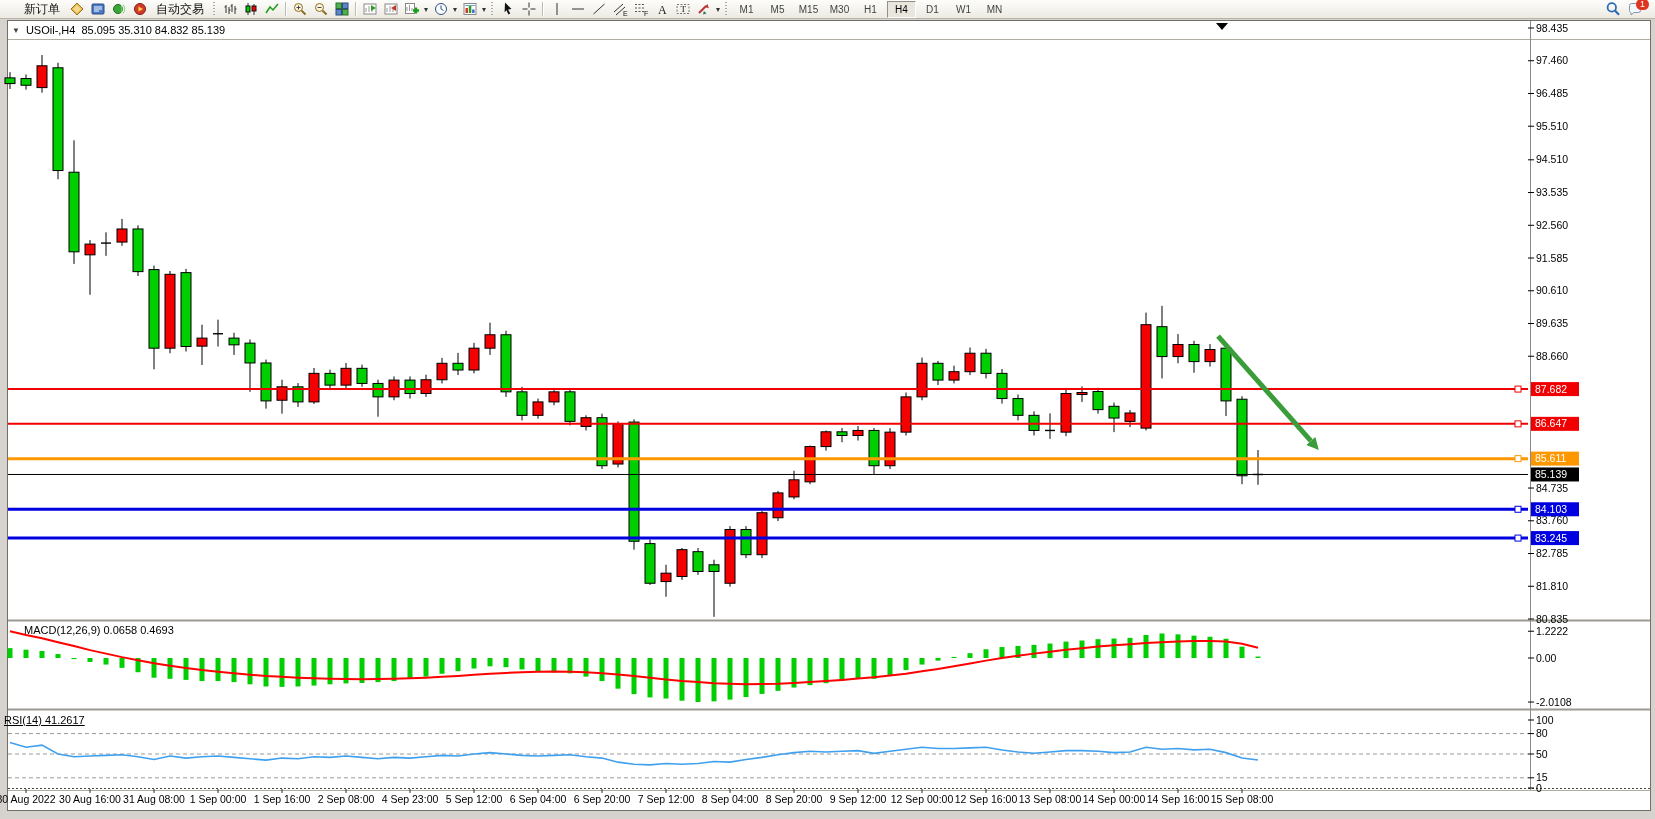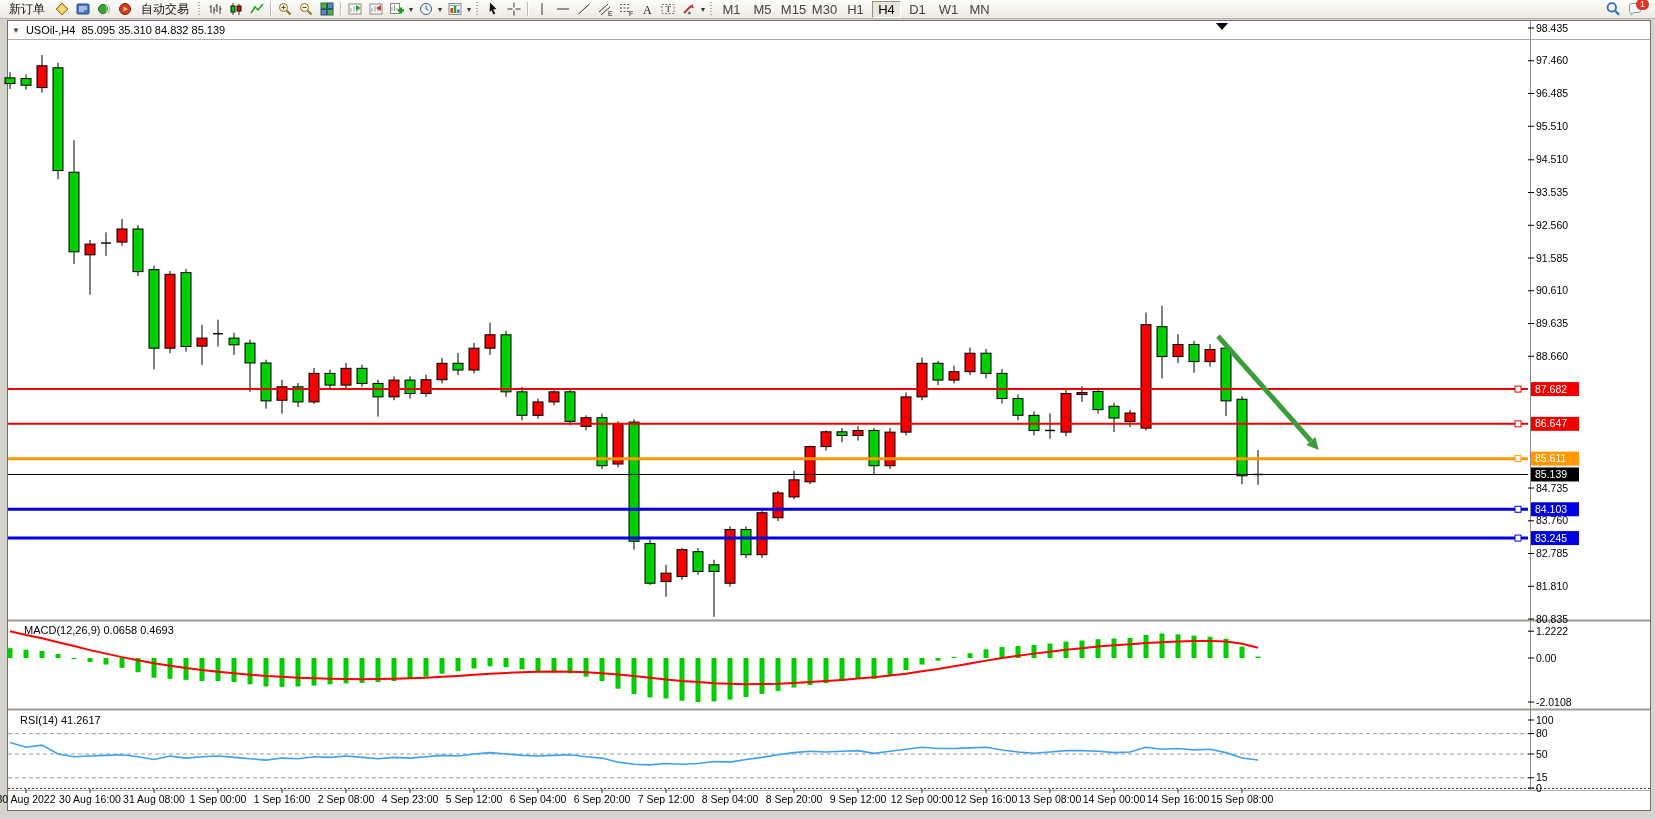--- a/index.html
+++ b/index.html
@@ -1,29 +1,29 @@
 <!DOCTYPE html>
 <html><head>
 <meta charset="utf-8">
 <style>
   html,body{margin:0;padding:0;width:1655px;height:819px;overflow:hidden;
     background:#d6d3ce;font-family:"Liberation Sans",sans-serif;}
   
   .toolbar{position:absolute;left:0;top:0;width:1655px;height:19px;
     background:linear-gradient(#fdfdfb,#edeae2);border-bottom:1px solid #b8b4aa;
-    display:flex;align-items:center;padding-left:3px;box-sizing:border-box;z-index:10;}
+    display:flex;align-items:center;padding-left:18px;box-sizing:border-box;z-index:10;}
   .tb-text{font-size:12px;color:#111;padding:0 6px;white-space:nowrap;cursor:default;}
   .tb-icon{width:21px;height:17px;display:inline-flex;align-items:center;justify-content:center;}
   .tb-icon svg{display:block;}
   .caret{font-size:8px;color:#333;width:8px;text-align:center;}
   .sep{width:1px;height:14px;background:#c1bcb1;margin:0 3px;box-shadow:1px 0 0 #fff;}
   .grip{width:5px;height:14px;margin:0 2px;
     background-image:repeating-linear-gradient(#aaa 0 1px,transparent 1px 3px);
     background-size:2px 100%;background-repeat:no-repeat;background-position:1px 0;}
-  .tf{min-width:27px;height:15px;line-height:15px;text-align:center;font-size:13px;
+  .tf{min-width:27px;height:15px;line-height:15px;text-align:center;font-size:10px;
     color:#444;border:1px solid transparent;margin:4px 1px;}
   .tf.active{background:#e9e6dd;border-color:#938f84 #fff #fff #938f84;color:#000;}
   .tb-right{margin-left:auto;display:flex;align-items:center;margin-right:8px;}
   .chat-wrap{position:relative;width:24px;height:17px;display:inline-flex;align-items:center;justify-content:center;}
   .chat-badge{position:absolute;right:-2px;top:-2px;min-width:11px;height:11px;border-radius:6px;
     background:#e03423;color:#fff;font-size:9px;line-height:11px;text-align:center;padding:0 1px;}
   
   #chart-svg{position:absolute;left:0;top:0;z-index:1;}
   .overlay-label{position:absolute;z-index:5;font-size:11px;color:#000;white-space:pre;}
   #title-strip{left:12px;top:24px;display:flex;align-items:center;gap:6px;}
@@ -615,13 +615,13 @@
     </g>
   </svg>
 
 <div class="overlay-label" id="title-strip">
   <span class="tri">▼</span>
   <span>USOil-,H4</span>
   <span>85.095 35.310 84.832 85.139</span>
 </div>
 
 <div class="overlay-label" style="left:24px;top:624px;">MACD(12,26,9) 0.0658 0.4693</div>
-<div class="overlay-label" style="left:20px;top:714px;">RSI(14) 41.2617</div>
+<div class="overlay-label" style="left:4px;top:714px;text-decoration:underline;">RSI(14) 41.2617</div>
 
 </body></html>

